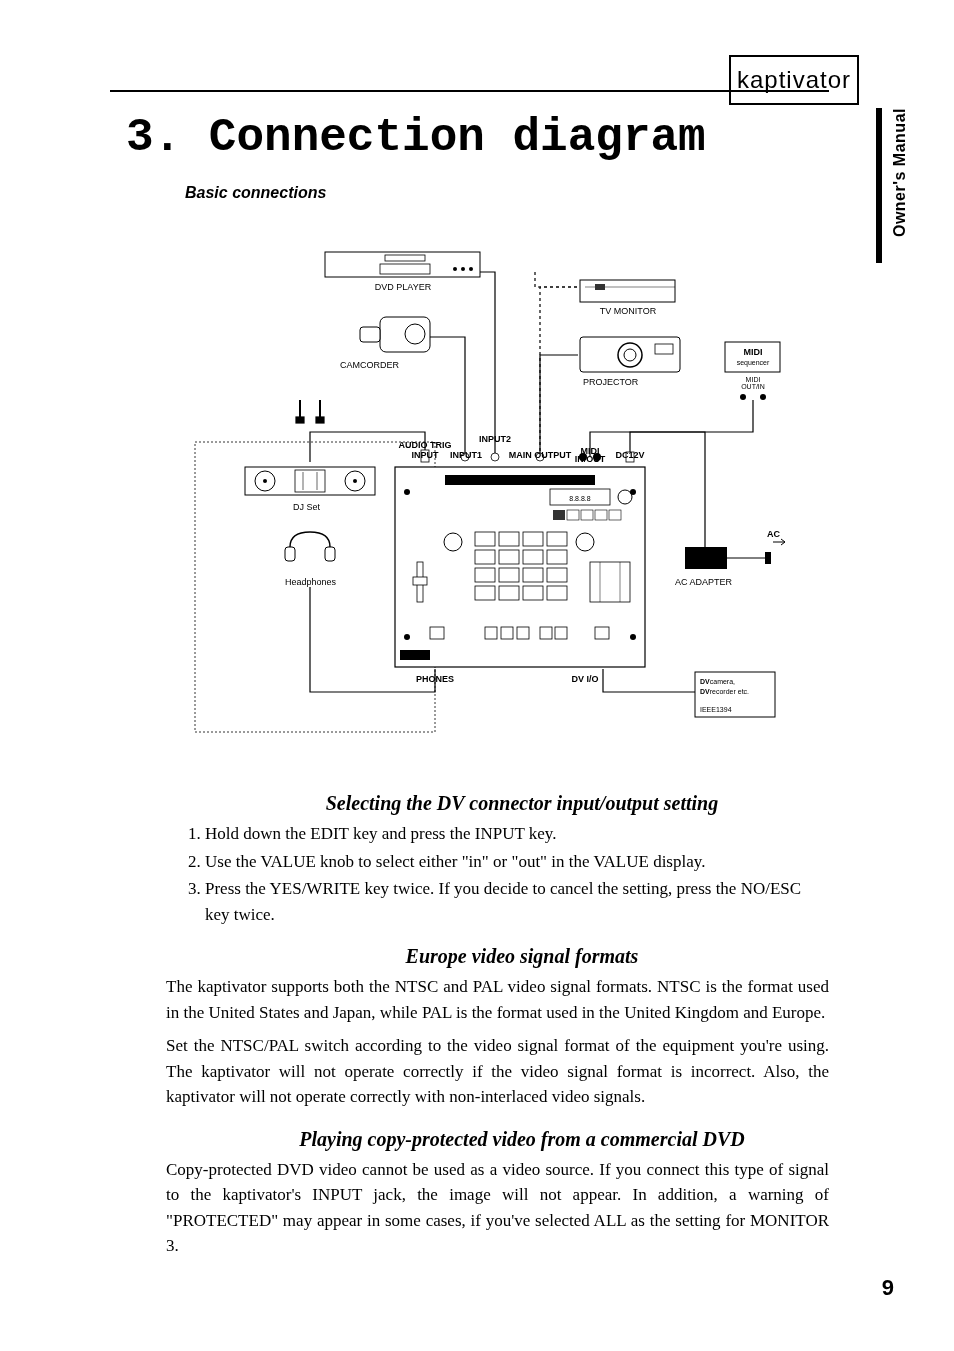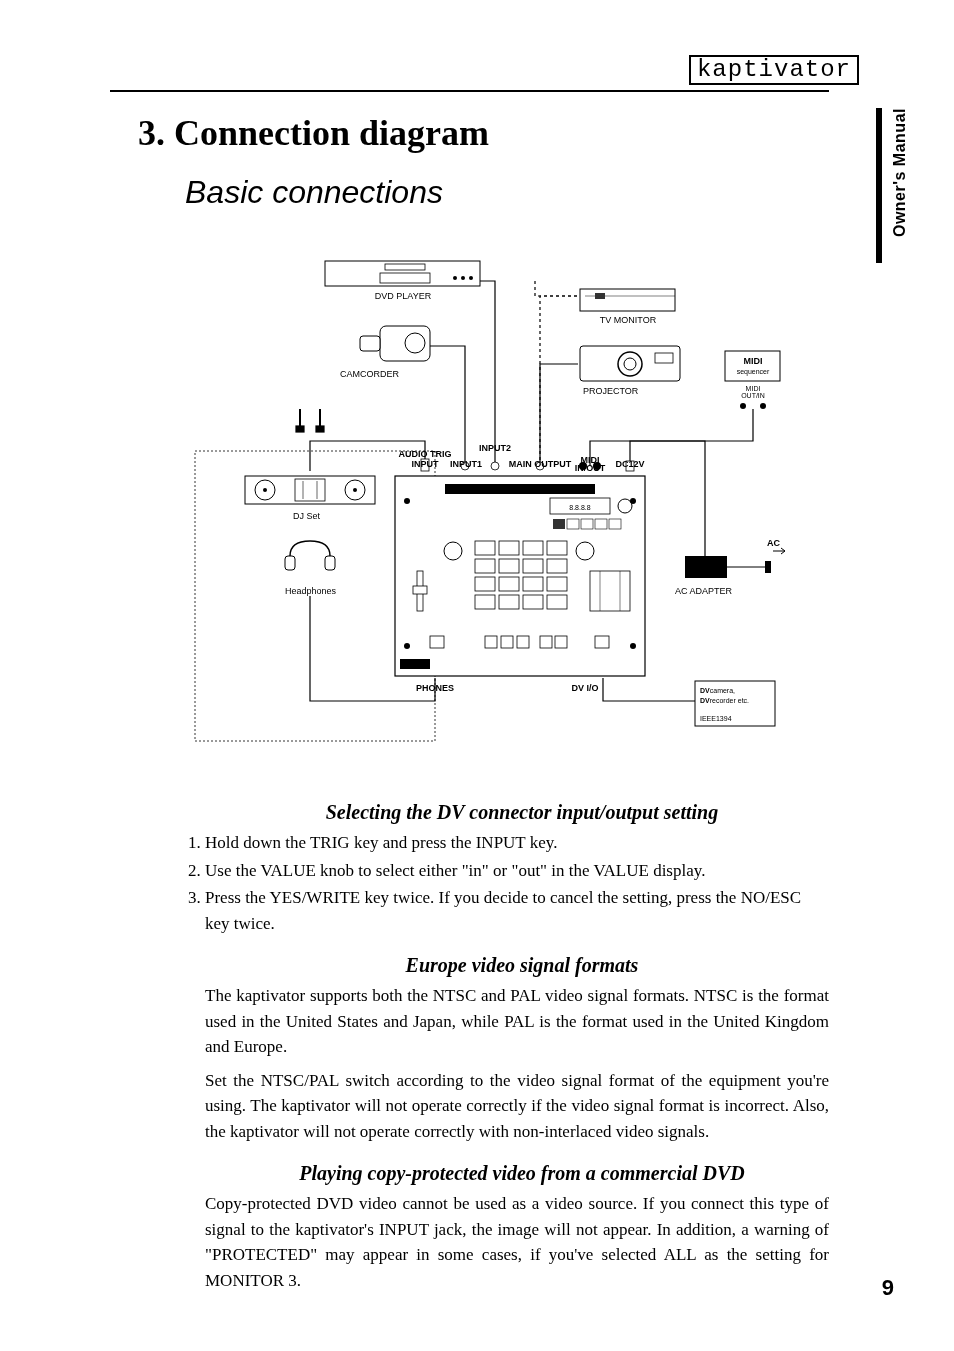--- a/index.html
+++ b/index.html
@@ -16,25 +16,25 @@
   .page {
     padding: 50px 95px 40px 110px;
     position: relative;
     height: 100%;
     box-sizing: border-box;
   }
   .product-name {
     position: absolute;
     top: 55px;
     right: 95px;
-    font-family: Liberation Mono, monospace;
+    font-family: Liberation Sans, sans-serif;
     font-size: 24px;
     letter-spacing: 1px;
     border: 2px solid #000;
-    padding: 0 6px;
+    padding: 10px 6px;
     line-height: 1.1;
   }
   .top-rule {
     border-top: 2px solid #000;
     margin-top: 40px;
     margin-bottom: 20px;
     margin-right: 30px;
   }
   .side-tab {
     position: absolute;
@@ -49,30 +49,30 @@
   }
   .side-tab-line {
     position: absolute;
     right: 72px;
     top: 108px;
     width: 6px;
     height: 155px;
     background: #000;
   }
   h1.chapter {
-    font-family: Liberation Serif, serif;
-    font-weight: bold;
-    font-size: 36px;
-    margin: 10px 0 20px 28px;
+    font-family: Liberation Mono, monospace;
+    font-weight: bold;
+    font-size: 46px;
+    margin: 10px 0 20px 16px;
   }
   h2.section {
     font-family: Arial, sans-serif;
-    font-weight: normal;
+    font-weight: bold;
     font-style: italic;
-    font-size: 32px;
+    font-size: 16px;
     margin: 10px 0 20px 75px;
   }
   .diagram-wrap {
     margin: 30px 0 40px 75px;
     width: 620px;
     height: 520px;
     text-align: center;
   }
   .diagram-wrap svg {
     width: 100%;
@@ -89,21 +89,21 @@
   ol.steps {
     margin: 0 30px 0 75px;
     padding-left: 20px;
     font-size: 17px;
     line-height: 1.5;
   }
   ol.steps li {
     margin-bottom: 2px;
   }
   .para {
-    margin: 0 30px 8px 95px;
+    margin: 0 30px 8px 56px;
     font-size: 17px;
     line-height: 1.5;
     text-align: justify;
   }
   .page-num {
     position: absolute;
     bottom: 50px;
     right: 60px;
     font-family: Arial, sans-serif;
     font-weight: bold;
@@ -319,21 +319,21 @@
 
       <g>
         <text x="250" y="450" class="diag-label-bold" text-anchor="middle">PHONES</text>
         <text x="400" y="450" class="diag-label-bold" text-anchor="middle">DV I/O</text>
       </g>
     </svg>
   </div>
 
   <h3 class="sub">Selecting the DV connector input/output setting</h3>
   <ol class="steps">
-    <li>Hold down the TRIG key and press the INPUT key.</li>
+    <li>Hold down the EDIT key and press the INPUT key.</li>
     <li>Use the VALUE knob to select either "in" or "out" in the VALUE display.</li>
     <li>Press the YES/WRITE key twice. If you decide to cancel the setting, press the NO/ESC key twice.</li>
   </ol>
 
   <h3 class="sub">Europe video signal formats</h3>
   <p class="para">The kaptivator supports both the NTSC and PAL video signal formats. NTSC is the format used in the United States and Japan, while PAL is the format used in the United Kingdom and Europe.</p>
   <p class="para">Set the NTSC/PAL switch according to the video signal format of the equipment you're using. The kaptivator will not operate correctly if the video signal format is incorrect. Also, the kaptivator will not operate correctly with non-interlaced video signals.</p>
 
   <h3 class="sub">Playing copy-protected video from a commercial DVD</h3>
   <p class="para">Copy-protected DVD video cannot be used as a video source. If you connect this type of signal to the kaptivator's INPUT jack, the image will not appear. In addition, a warning of "PROTECTED" may appear in some cases, if you've selected ALL as the setting for MONITOR 3.</p>

